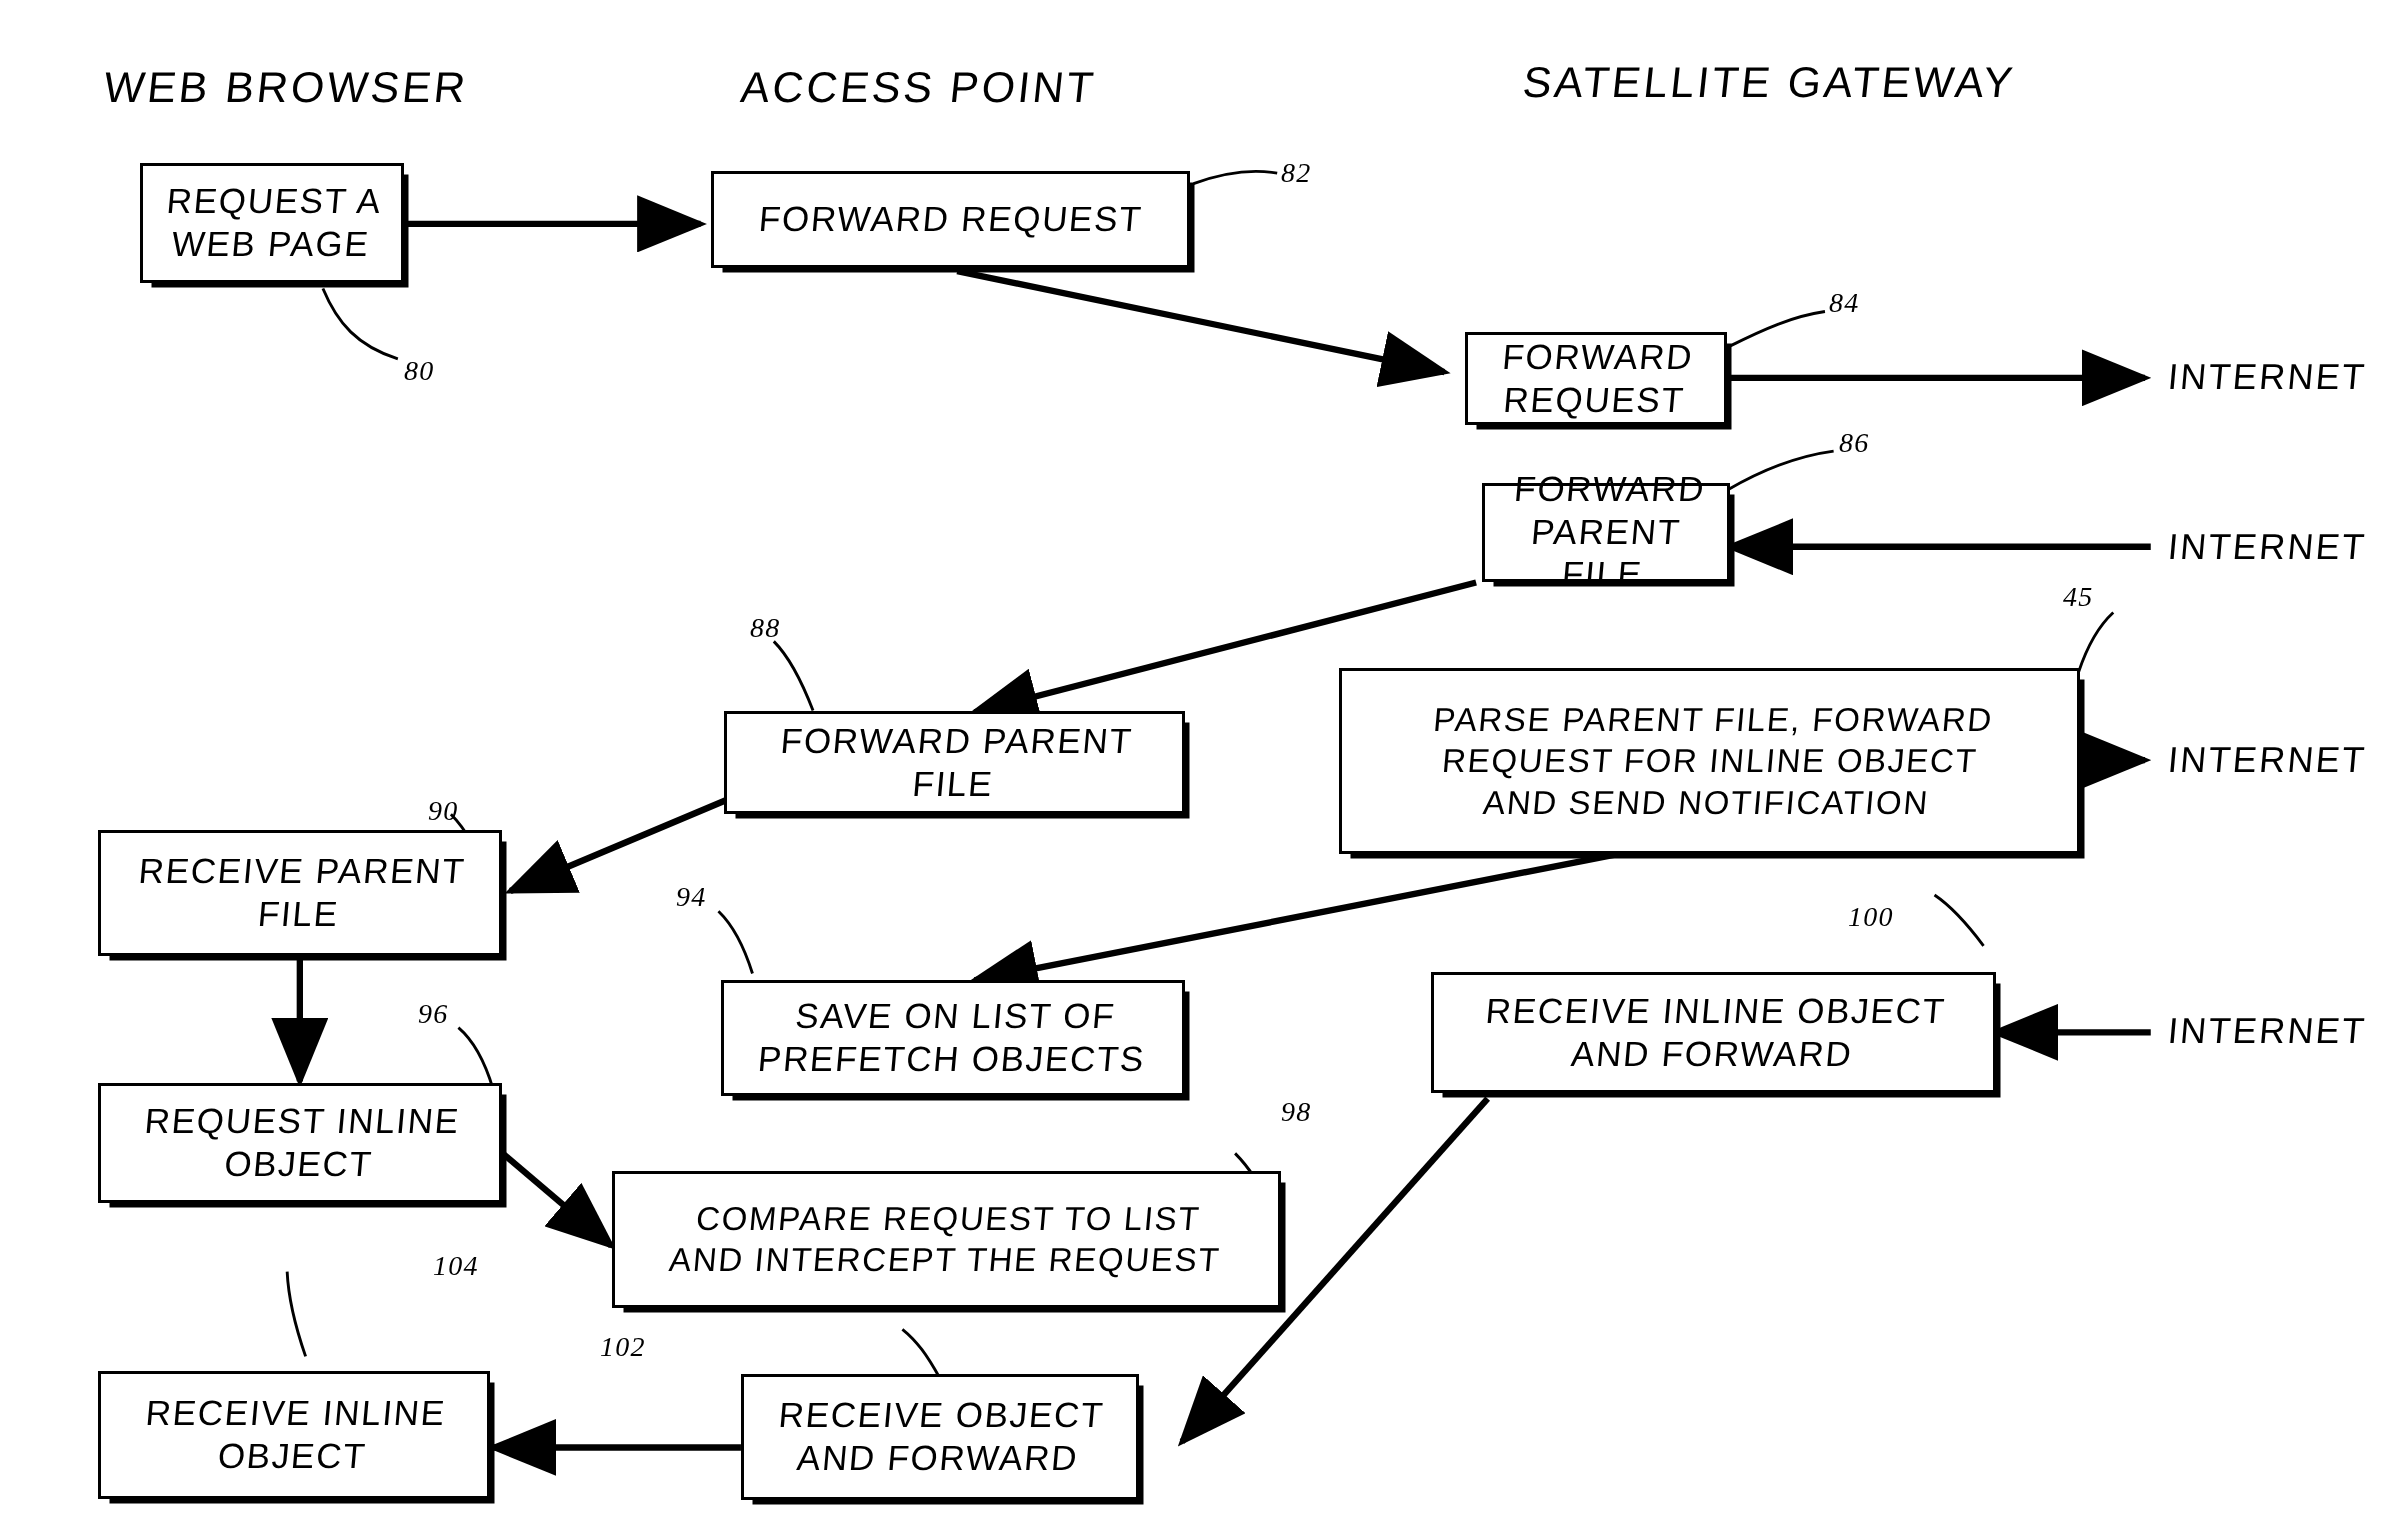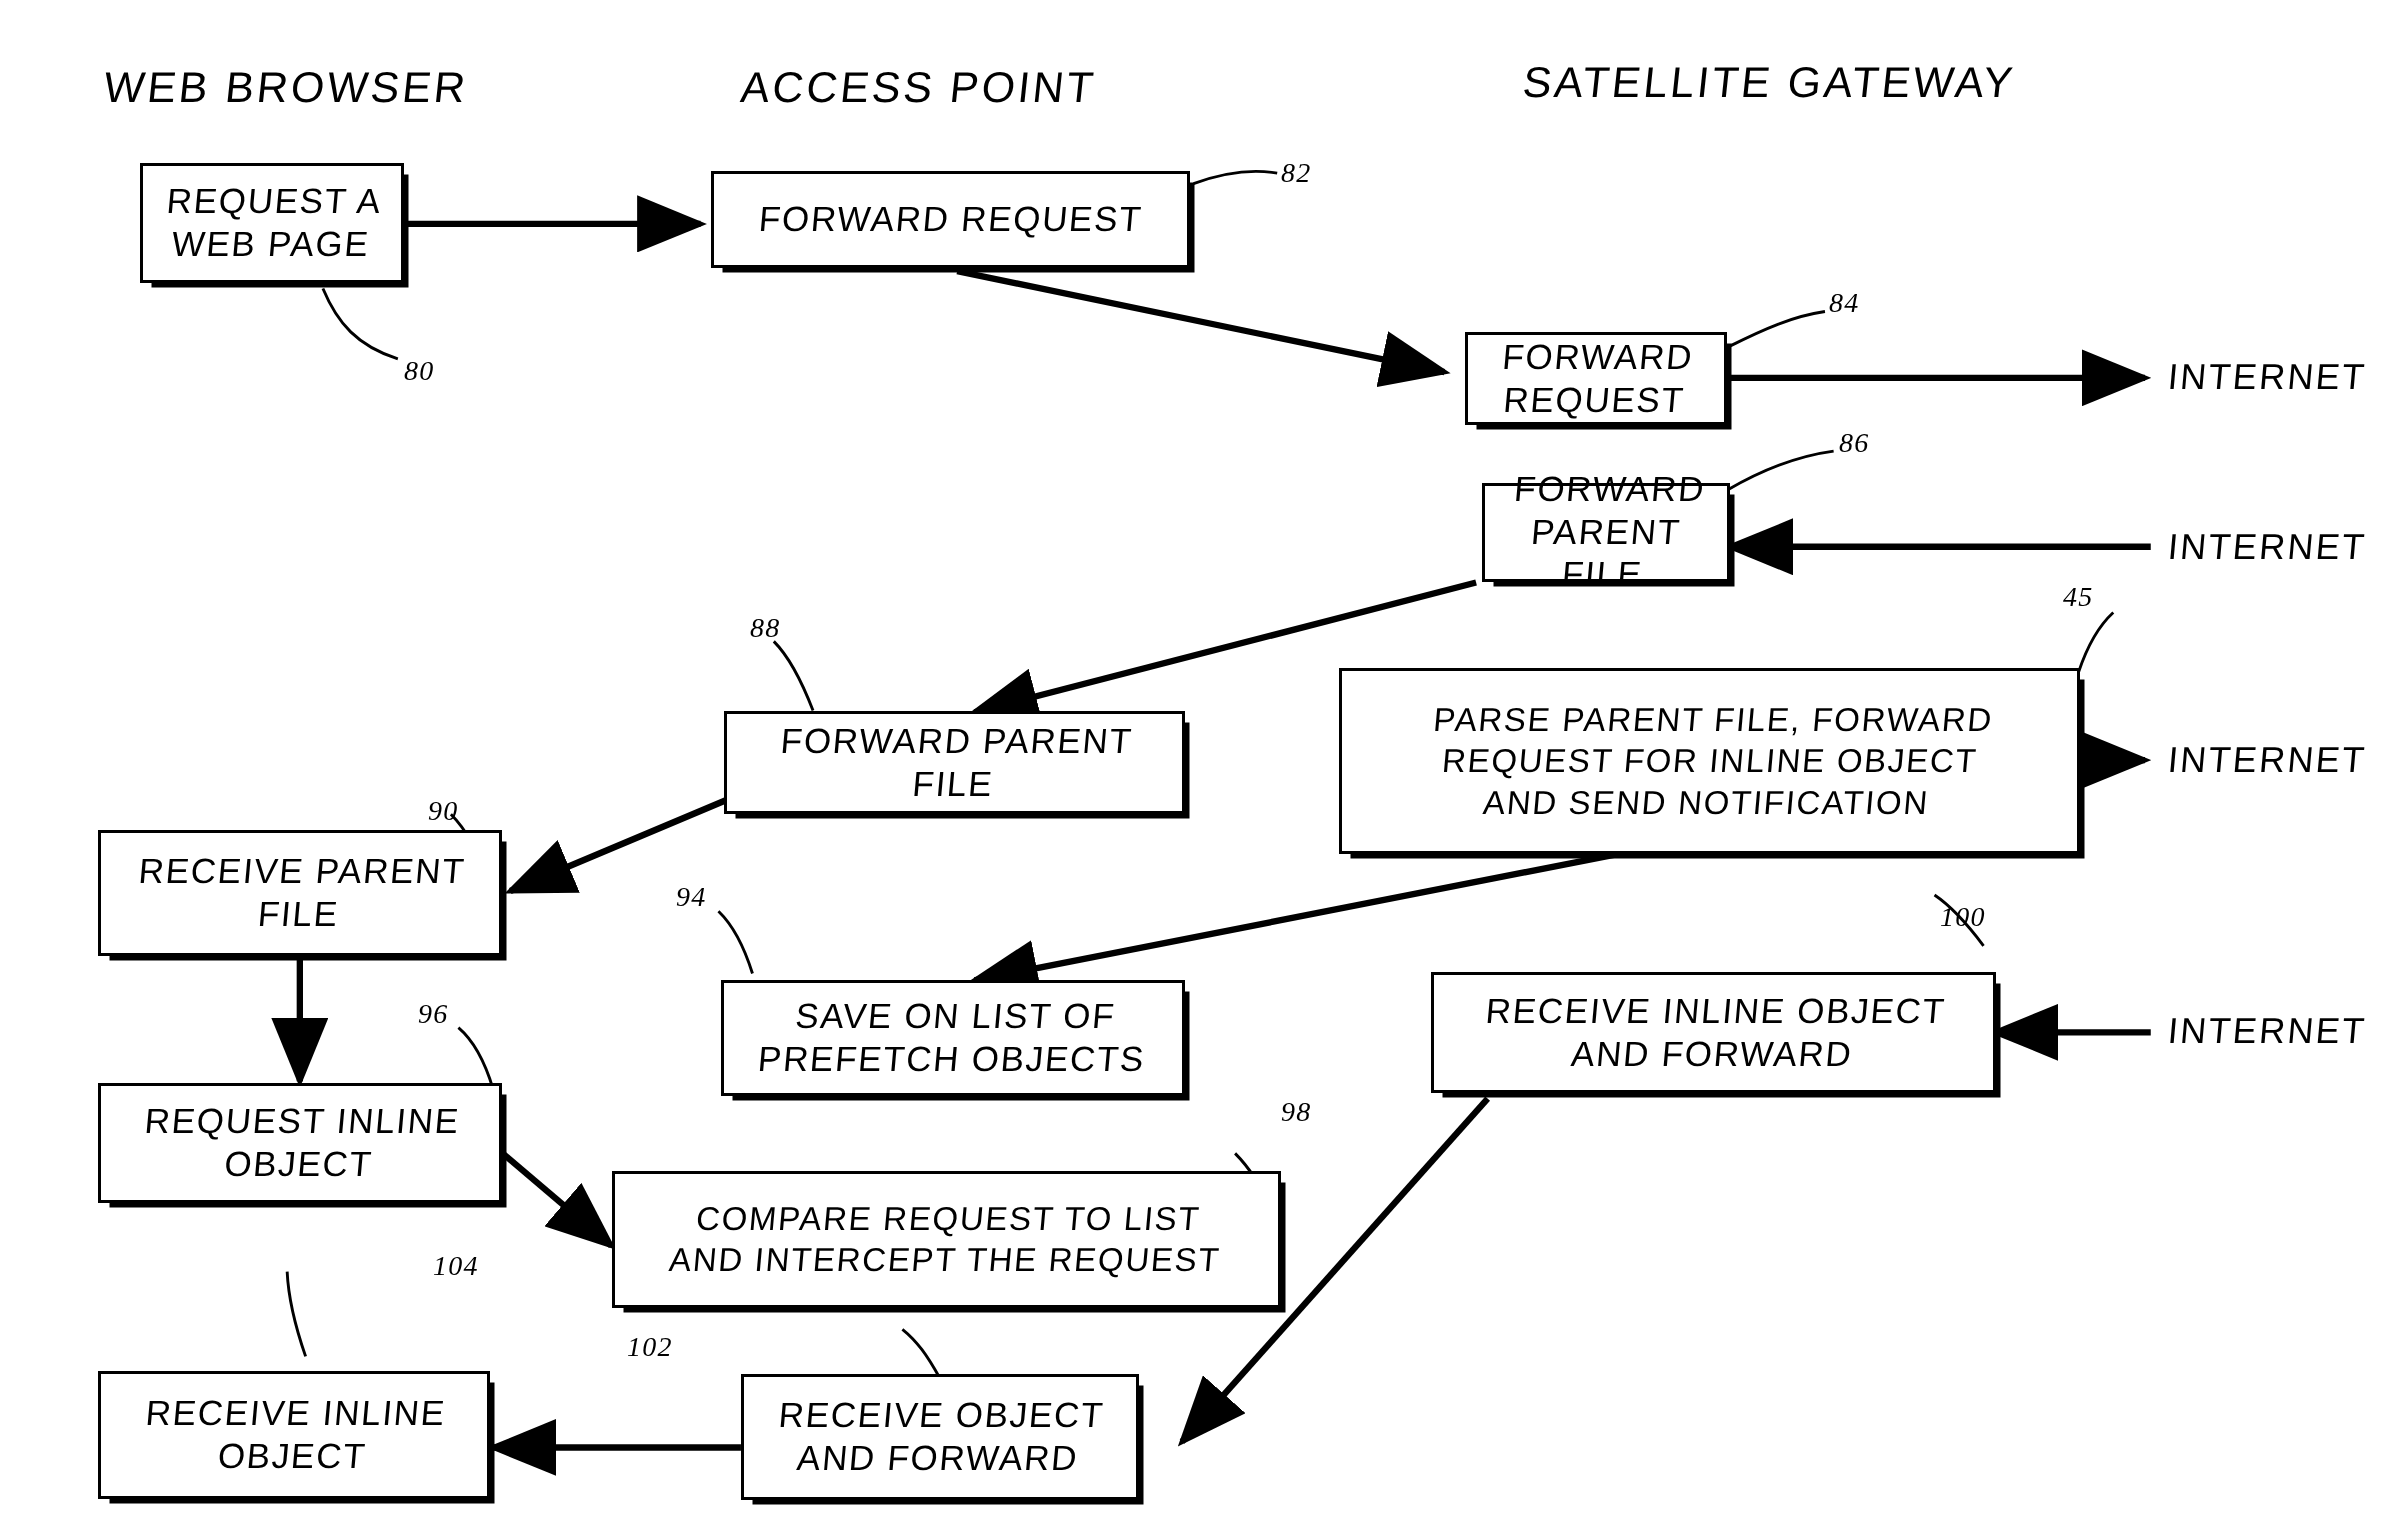--- a/index.html
+++ b/index.html
@@ -206,22 +206,22 @@
   <div class="refnum" style="left:404px;top:355px;">80</div>
   <div class="refnum" style="left:1281px;top:157px;">82</div>
   <div class="refnum" style="left:1829px;top:287px;">84</div>
   <div class="refnum" style="left:1839px;top:427px;">86</div>
   <div class="refnum" style="left:750px;top:612px;">88</div>
   <div class="refnum" style="left:428px;top:785px;margin-top:10px;">90</div>
   <div class="refnum" style="left:2063px;top:581px;">45</div>
   <div class="refnum" style="left:663px;top:881px;margin-left:13px;">94</div>
   <div class="refnum" style="left:418px;top:998px;">96</div>
   <div class="refnum" style="left:1281px;top:1096px;">98</div>
-  <div class="refnum" style="left:1940px;top:901px;">100</div>
-  <div class="refnum" style="left:627px;top:1331px;">102</div>
+  <div class="refnum" style="left:1848px;top:901px;">100</div>
+  <div class="refnum" style="left:600px;top:1331px;">102</div>
   <div class="refnum" style="left:393px;top:1250px;margin-left:40px;">104</div>
 
   <div class="netlabel" style="left:2168px;top:356px;">INTERNET</div>
   <div class="netlabel" style="left:2168px;top:526px;">INTERNET</div>
   <div class="netlabel" style="left:2168px;top:739px;">INTERNET</div>
   <div class="netlabel" style="left:2168px;top:1010px;">INTERNET</div>
 
 </div>
 
 

